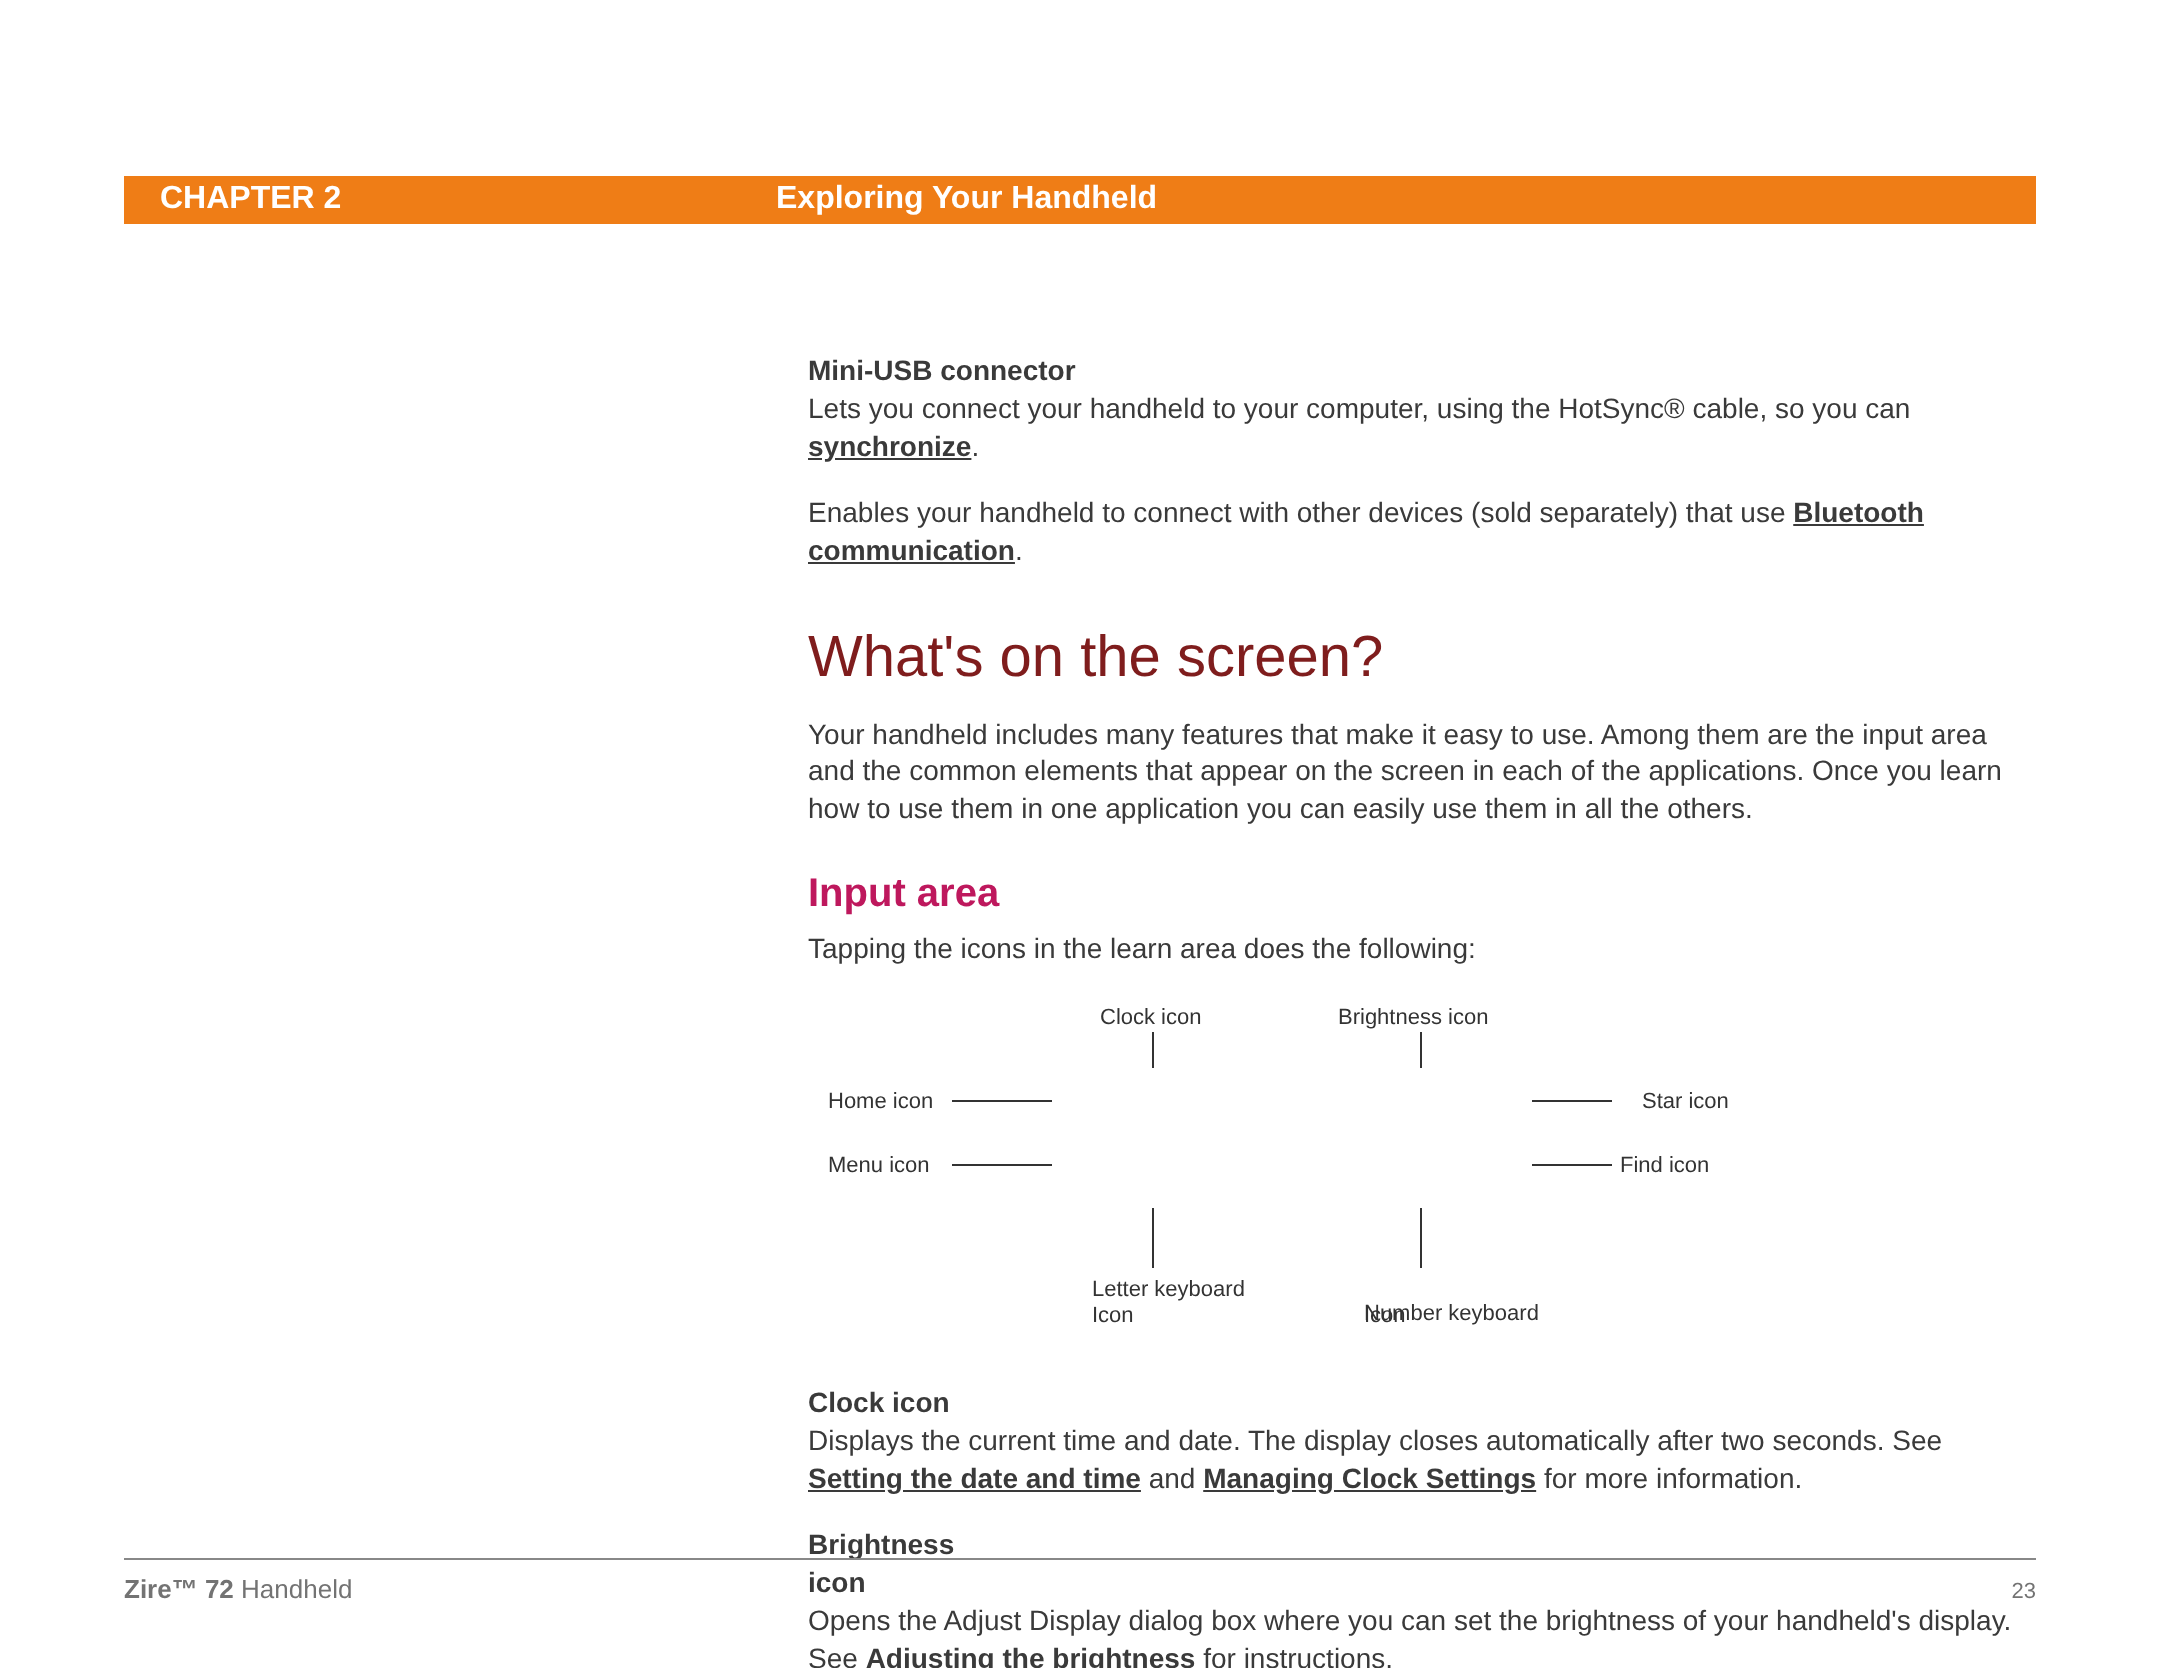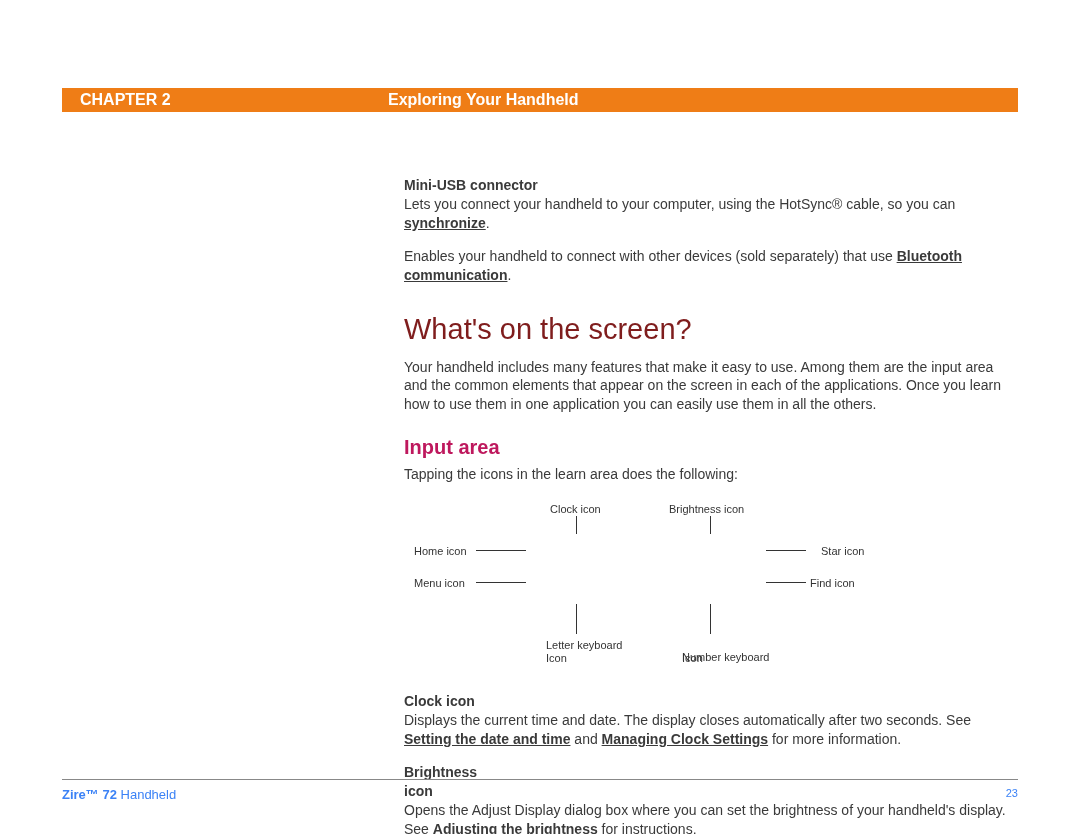--- a/index.html
+++ b/index.html
@@ -72,23 +72,24 @@
     left: 62px; right: 62px;
     bottom: 54px;
     height: 1px;
     background: #888;
   }
   .footer {
     position: absolute;
     left: 62px; right: 62px;
     bottom: 32px;
     font-size: 13px;
-    color: #3b82f6;
+    color: #737373;
     display: flex;
     justify-content: space-between;
+    align-items: flex-end;
   }
   .footer-left .bold { font-weight: bold; }
   .footer-left .normal { font-weight: normal; }
   .pagenum { font-size: 11px; }
 </style>
 </head>
 <body>
 
 <div class="header-bar">
   <div class="header-chapter">CHAPTER 2</div>

